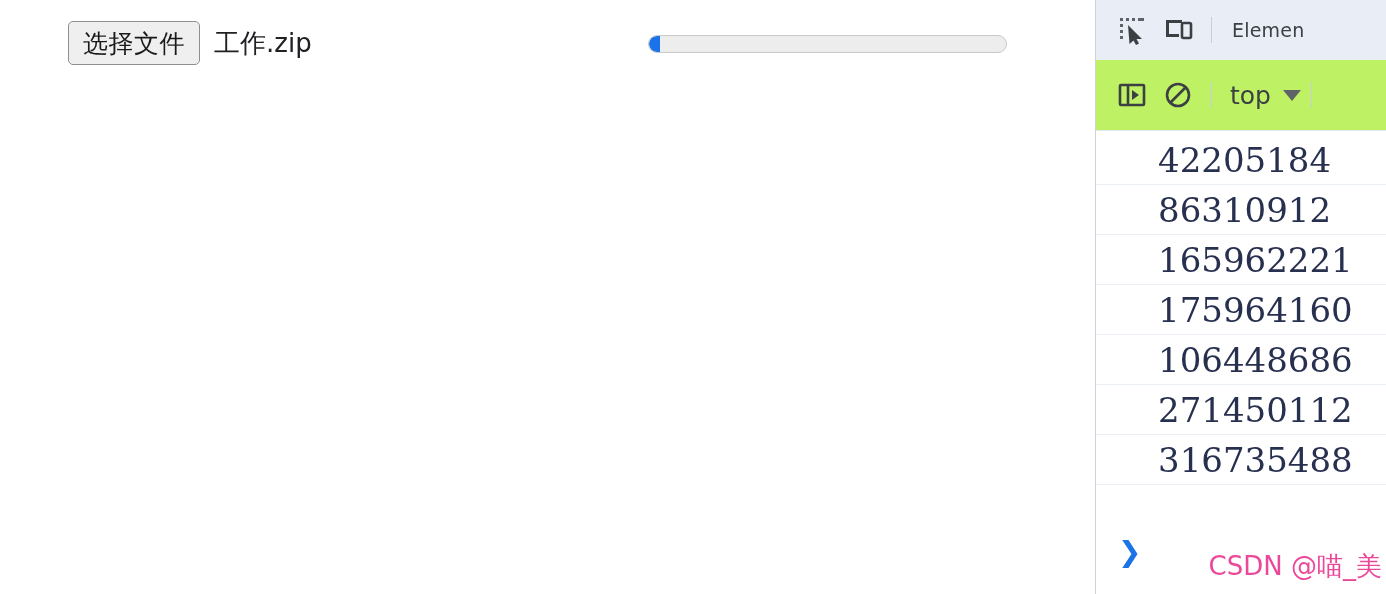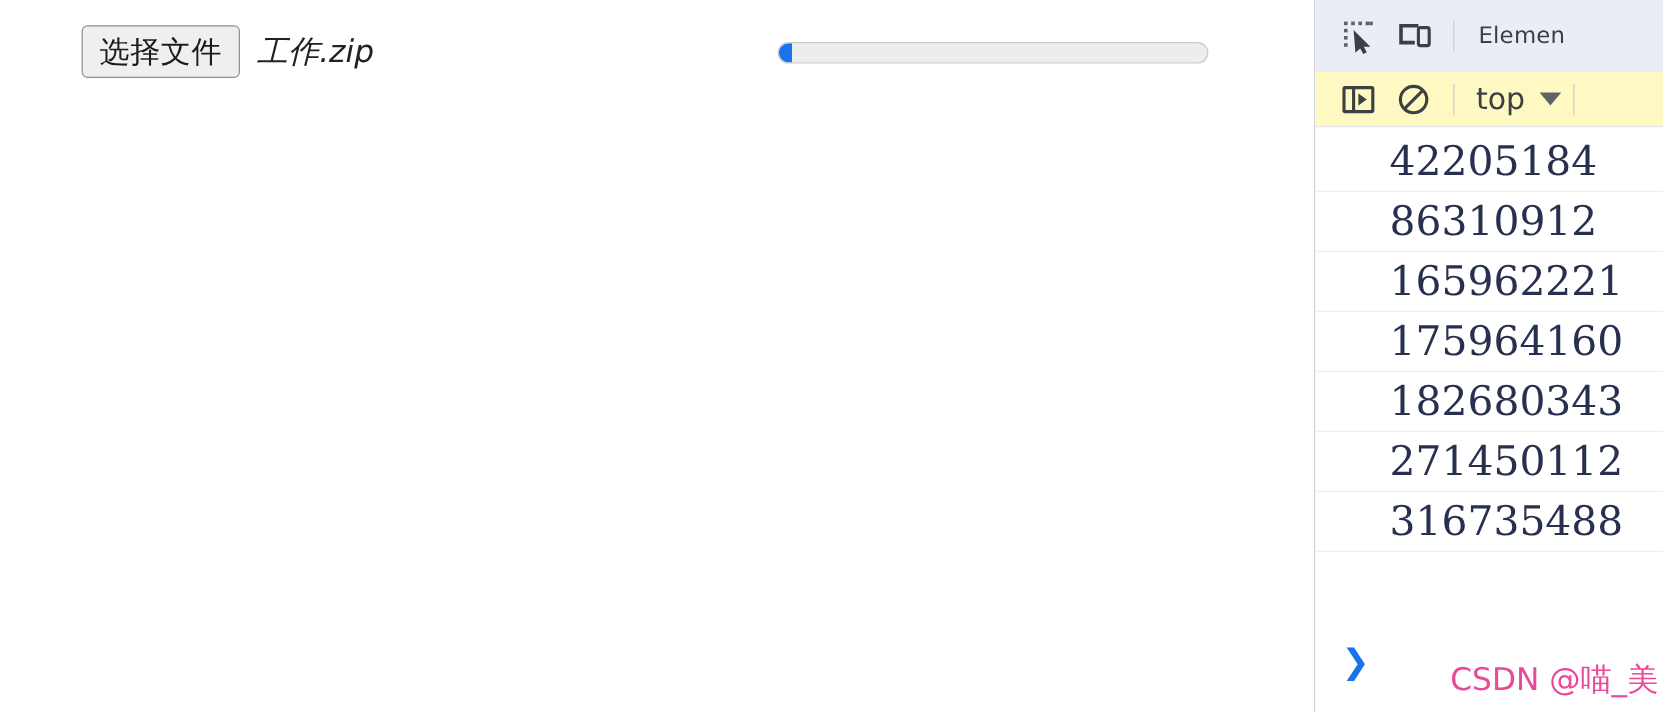--- a/index.html
+++ b/index.html
@@ -50,21 +50,20 @@
     cursor: default;
     font-family: "DejaVu Sans", "Liberation Sans", sans-serif;
   }
 
   #file-name {
     margin-left: 14px;
     font-size: 26px;
     color: #202124;
     white-space: nowrap;
     font-family: "DejaVu Sans", "Liberation Sans", sans-serif;
-    font-style: italic;
   }
 
   
   #progress-wrap {
     position: absolute;
     left: 648px;
     top: 35px;
     width: 359px;
     height: 18px;
   }
@@ -131,22 +130,22 @@
     font-size: 19px;
     color: #3c4043;
     white-space: nowrap;
     padding-left: 10px;
     letter-spacing: 0.2px;
     font-family: "DejaVu Sans", "Liberation Sans", sans-serif;
   }
 
   #dt-console-toolbar {
     position: relative;
-    height: 46px;
-    background: #fef9c3;
+    height: 71px;
+    background: #bef264;
     border-bottom: 1px solid #e3e6ea;
     display: flex;
     align-items: center;
     padding-left: 13px;
     box-sizing: border-box;
   }
 
   #dt-context {
     display: flex;
     align-items: center;
@@ -305,21 +304,21 @@
     <div class="console-row">
       <span class="console-value">86310912</span>
     </div>
     <div class="console-row">
       <span class="console-value">165962221</span>
     </div>
     <div class="console-row">
       <span class="console-value">175964160</span>
     </div>
     <div class="console-row">
-      <span class="console-value">182680343</span>
+      <span class="console-value">106448686</span>
     </div>
     <div class="console-row">
       <span class="console-value">271450112</span>
     </div>
     <div class="console-row">
       <span class="console-value">316735488</span>
     </div>
   </div>
 
   <div id="dt-prompt-row">

